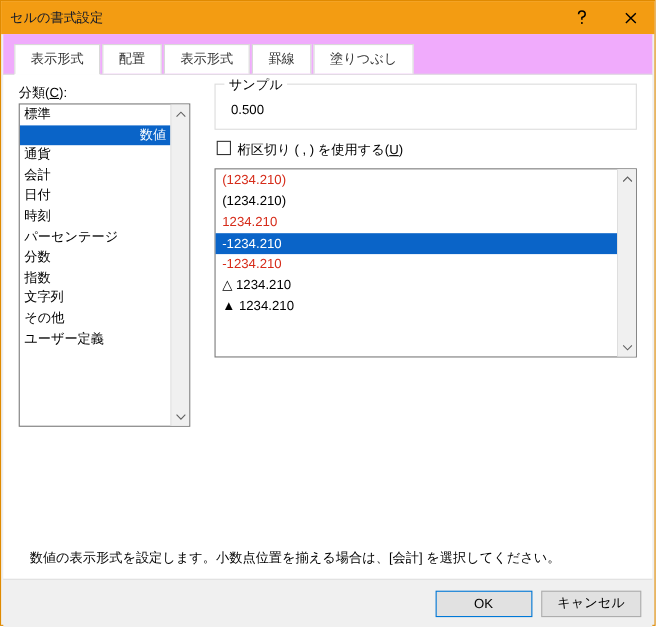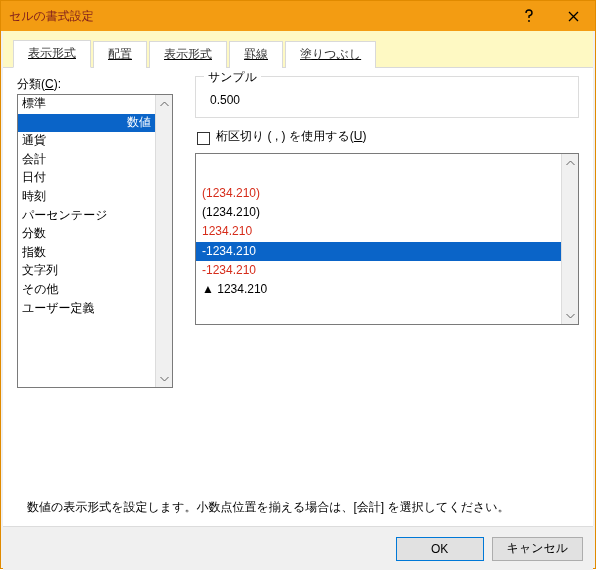--- a/index.html
+++ b/index.html
@@ -18,45 +18,44 @@
     border: 1px solid #e08a00;
     position: relative;
     background: #f0f0f0;
   }
   
   .titlebar {
     height: 30px;
     background: #f39c12;
     display: flex;
     align-items: center;
-    color: #7f1d1d;
+    color: #0f172a;
   }
   .titlebar .title {
     padding-left: 8px;
     font-size: 12px;
     flex: 1;
   }
   .tb-btn {
     width: 44px;
     height: 30px;
     display: flex;
     align-items: center;
     justify-content: center;
     color: #000;
   }
   .tb-btn svg { display:block; }
   
   .tabs {
     display: flex;
-    align-items: center;
+    align-items: flex-start;
     padding: 8px 10px 0 10px;
-    background: #fef9c3;
+    background: #f0abfc;
     border-bottom: 1px solid #d9d9d9;
     margin: 0 2px;
-    text-decoration: underline;
   }
   .tab {
     padding: 4px 14px 5px 14px;
     border: 1px solid #d9d9d9;
     border-bottom: none;
     margin-right: 2px;
     background: #fff;
     color: #333;
     position: relative;
     top: 1px;
@@ -153,33 +152,33 @@
     display:flex; flex-direction:column;
     border-left:1px solid #7a7a7a;
     width:17px;
   }
   .sp-btn {
     flex:1; display:flex;align-items:center;justify-content:center;
     background:#f0f0f0;
   }
   .sp-btn + .sp-btn { border-top:1px solid #7a7a7a; }
   
-  .check-row { display:flex; align-items:flex-end; margin-bottom:8px; padding-left:2px;}
+  .check-row { display:flex; align-items:flex-start; margin-bottom:8px; padding-left:2px;}
   .checkbox {
     width:13px;height:13px;border:1px solid #333; background:#fff;
     margin-right:6px;
   }
   
   .neg-list {
     border:1px solid #7a7a7a;
     height:172px;
     background:#fff;
     display:flex;
   }
-  .neg-inner { flex:1;margin-top:30px; }
+  .neg-inner { flex:1; }
   .neg-item {
     padding: 1px 6px 2px 6px;
     line-height:1.35;
   }
   .neg-item.red { color:#d62c1a; }
   .neg-item.selected { background:#0a64c8; color:#fff; }
   
   .hint {
     position:absolute;
     left:24px; right:14px; bottom:10px;margin-top:36px;
@@ -285,20 +284,21 @@
           </span>
         </div>
 
         <div class="neg-list">
           <div class="neg-inner" id="neg-list">
               <div class="neg-item red">(1234.210)</div>
               <div class="neg-item">(1234.210)</div>
               <div class="neg-item red">1234.210</div>
               <div class="neg-item selected">-1234.210</div>
               <div class="neg-item red">-1234.210</div>
+              <div class="neg-item">△ 1234.210</div>
               <div class="neg-item">▲ 1234.210</div>
             </div>
           <div class="vscroll">
             <div class="arrow">
               <svg width="9" height="6">
                   <path d="M0.5 5 L4.5 1 L8.5 5" fill="none" stroke="#606060"></path>
                 </svg>
             </div>
             <div class="track"></div>
             <div class="arrow">

